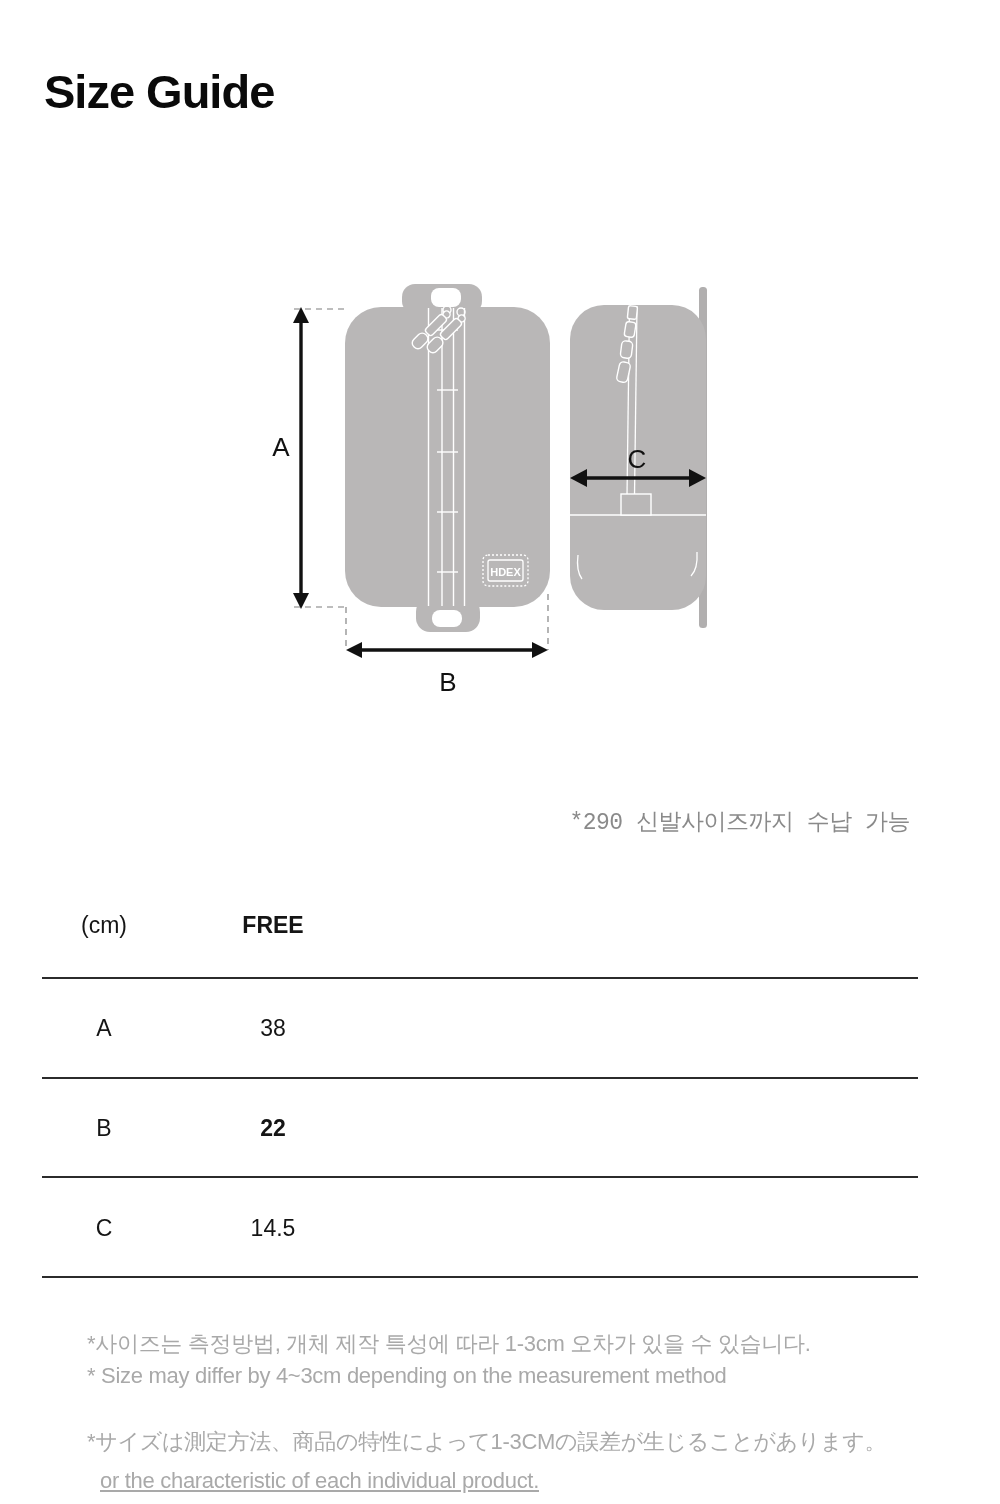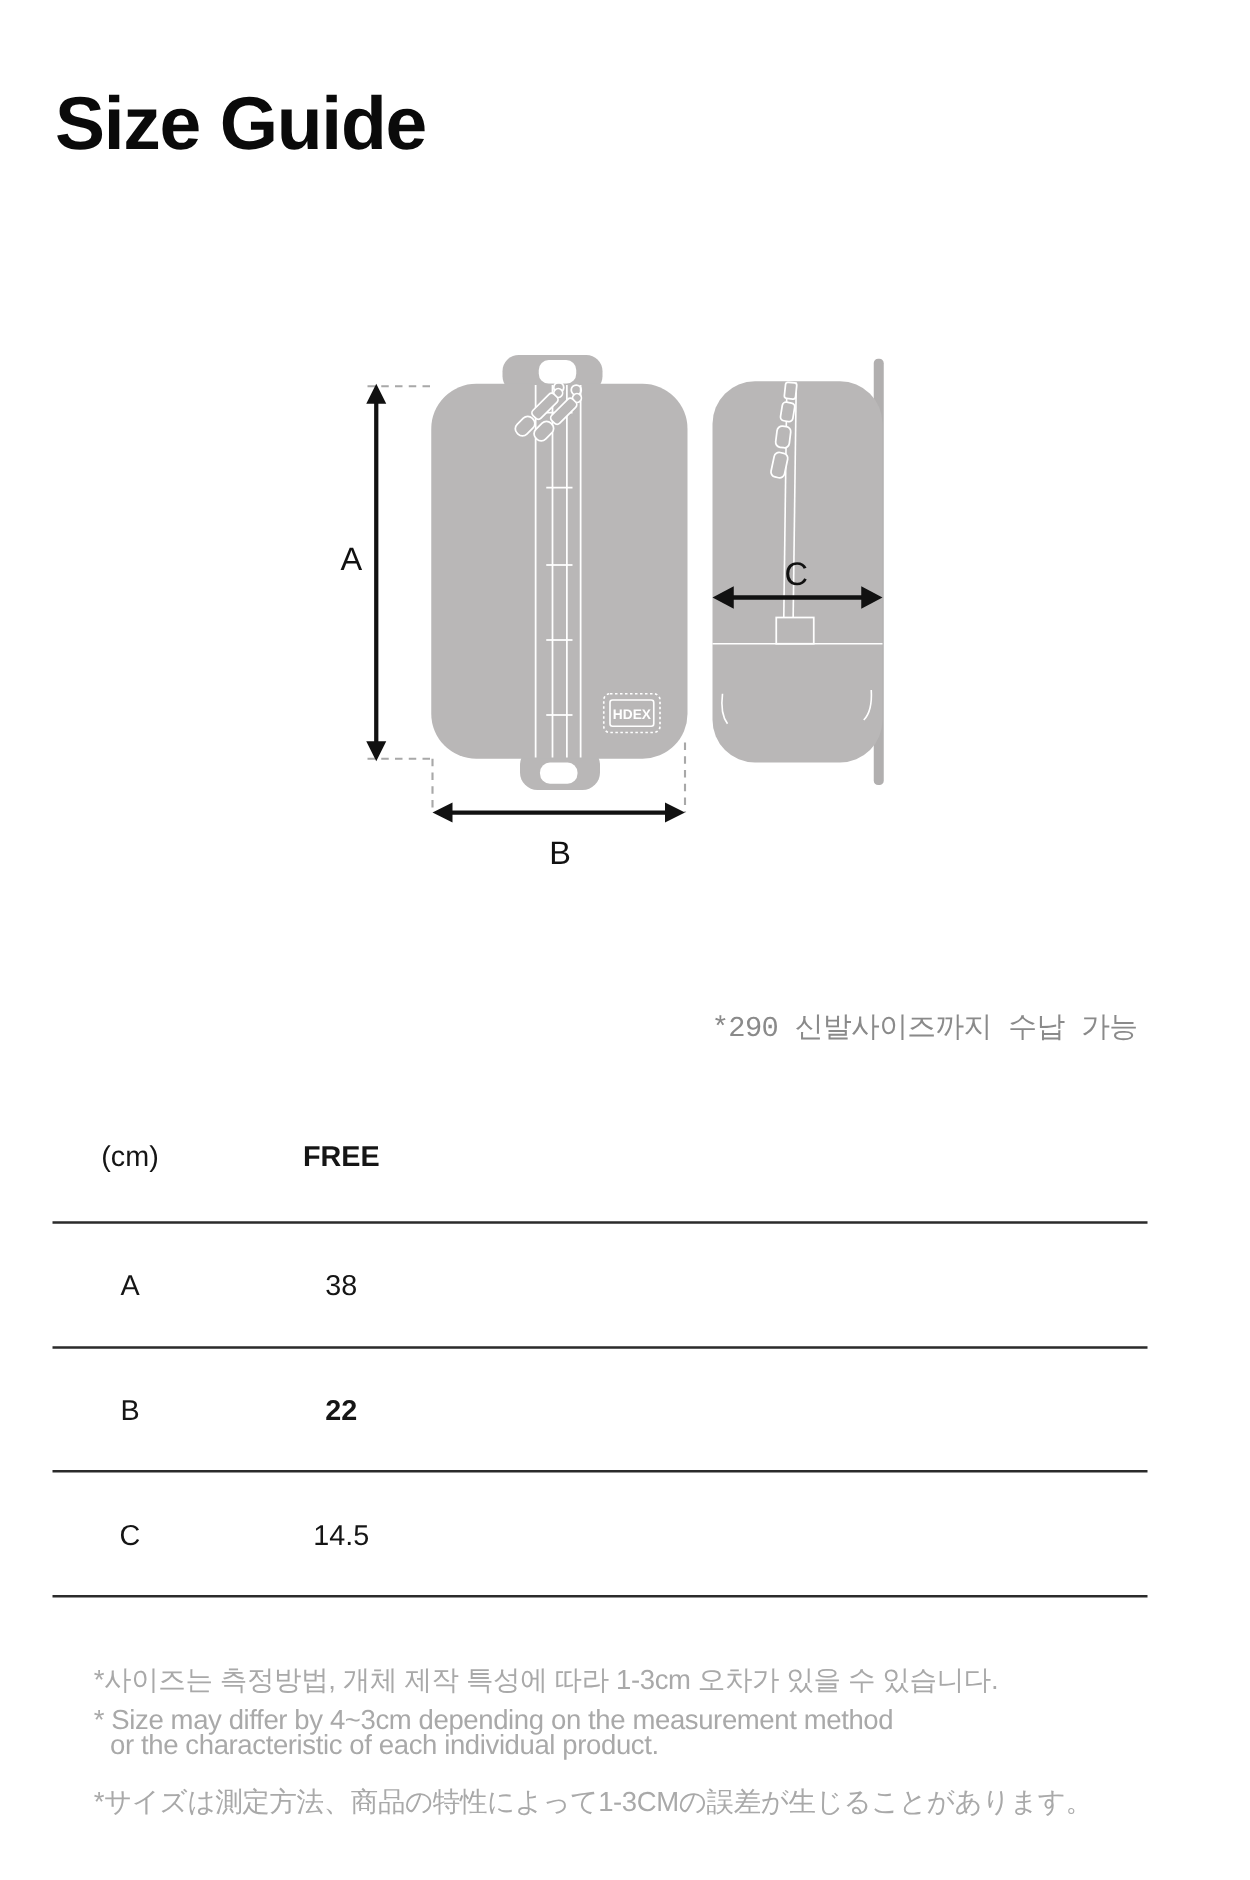--- a/index.html
+++ b/index.html
@@ -2,34 +2,34 @@
 <html><head>
 <meta charset="utf-8">
 <style>
   html,body{margin:0;padding:0;background:#ffffff;}
   body{
     width:1000px;height:1504px;position:relative;overflow:hidden;
     font-family:"Liberation Sans","DejaVu Sans",sans-serif;color:#111;
   }
   .abs{position:absolute;}
   .page-title{
-    left:44px;top:64px;font-size:60px;font-weight:700;letter-spacing:-1px;color:#0a0a0a;
+    left:44px;top:64px;font-size:47px;font-weight:700;letter-spacing:-1px;color:#0a0a0a;
   }
   .shoe-note{
     left:560px;top:806px;width:350px;text-align:right;
     font-size:23px;color:#8a8a8a;letter-spacing:-0.5px;font-family:Liberation Mono, monospace;
   }
   .tbl-cell{
     font-size:23px;font-weight:500;color:#151515;text-align:center;line-height:36px;height:36px;
   }
   .tbl-line{
     left:42px;width:876px;height:2px;background:#2b2b2b;
   }
   .foot-note{
-    font-size:22px;color:#a9a9a9;letter-spacing:-0.3px;white-space:nowrap;
+    font-size:22px;color:#a9a9a9;letter-spacing:-0.3px;white-space:nowrap;margin-left:12px;
   }
   svg text{font-family:"Liberation Sans","DejaVu Sans",sans-serif;}
 </style>
 </head>
 <body>
 
 <div class="abs page-title">Size Guide</div>
 
 <svg class="abs" style="left:250px;top:258px;" width="480" height="442" viewBox="250 258 480 442">
 
@@ -142,14 +142,14 @@
 
 <div class="abs tbl-line" style="top:1176px;"></div>
 
 <div class="abs tbl-cell" style="left:39px;top:1210px;width:130px;">C</div>
 <div class="abs tbl-cell" style="left:208px;top:1210px;width:130px;">14.5</div>
 
 <div class="abs tbl-line" style="top:1276px;"></div>
 
 <div class="abs foot-note" style="left:75px;top:1329px;">*사이즈는 측정방법, 개체 제작 특성에 따라 1-3cm 오차가 있을 수 있습니다.</div>
 <div class="abs foot-note" style="left:75px;top:1363px;">* Size may differ by 4~3cm depending on the measurement method</div>
-<div class="abs foot-note" style="left:88px;top:1383px;">or the characteristic of each individual product.</div>
+<div class="abs foot-note" style="left:88px;top:1468px;text-decoration:underline;">or the characteristic of each individual product.</div>
 <div class="abs foot-note" style="left:75px;top:1427px;text-align:center;">*サイズは測定方法、商品の特性によって1-3CMの誤差が生じることがあります。</div>
 
 </body></html>

